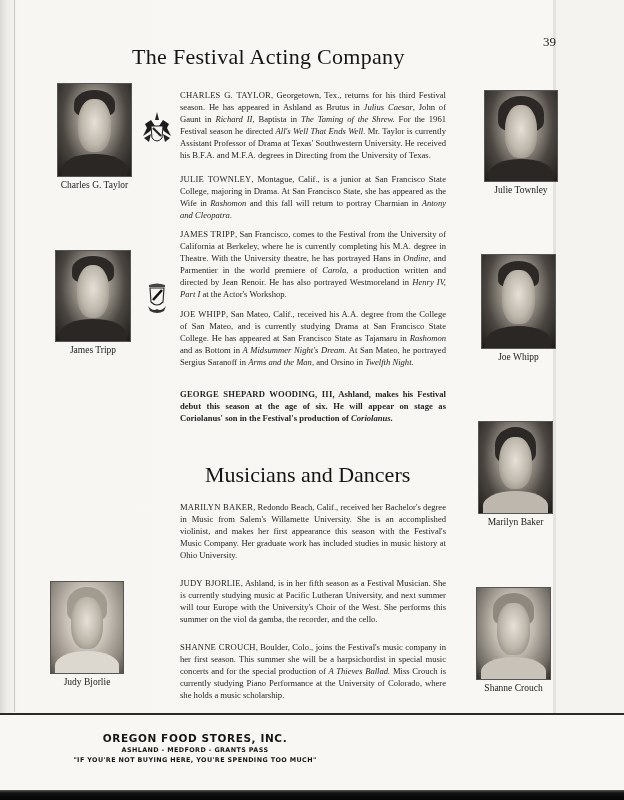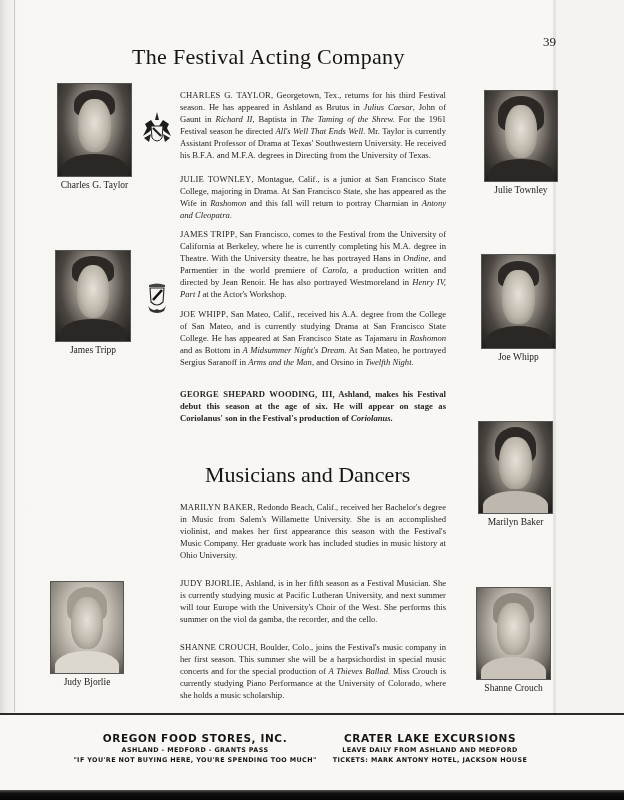--- a/index.html
+++ b/index.html
@@ -179,19 +179,14 @@
   <p class="bio" style="top:572px;"><span class="name">JUDY BJORLIE</span>, Ashland, is in her fifth season as a Festival Musician. She is currently studying music at Pacific Lutheran University, and next summer will tour Europe with the University's Choir of the West. She performs this summer on the viol da gamba, the recorder, and the cello.</p>
   <p class="bio" style="top:636px;"><span class="name">SHANNE CROUCH</span>, Boulder, Colo., joins the Festival's music company in her first season. This summer she will be a harpsichordist in special music concerts and for the special production of <i>A Thieves Ballad.</i> Miss Crouch is currently studying Piano Performance at the University of Colorado, where she holds a music scholarship.</p>
 
   <div class="ad-rule-top"></div>
   <div class="ad-area"></div>
   <div class="ad" style="left:70px; width:250px;">
     <div class="ad-title">OREGON FOOD STORES, INC.</div>
     <div class="ad-line">ASHLAND - MEDFORD - GRANTS PASS</div>
     <div class="ad-line">"IF YOU'RE NOT BUYING HERE, YOU'RE SPENDING TOO MUCH"</div>
   </div>
-  <div class="ad" style="left:330px; width:200px;">
-    <div class="ad-title">CRATER LAKE EXCURSIONS</div>
-    <div class="ad-line">LEAVE DAILY FROM ASHLAND AND MEDFORD</div>
-    <div class="ad-line">TICKETS: MARK ANTONY HOTEL, JACKSON HOUSE</div>
-  </div>
   <div class="ad-bottom"></div>
 </div>
 
 </body></html>

